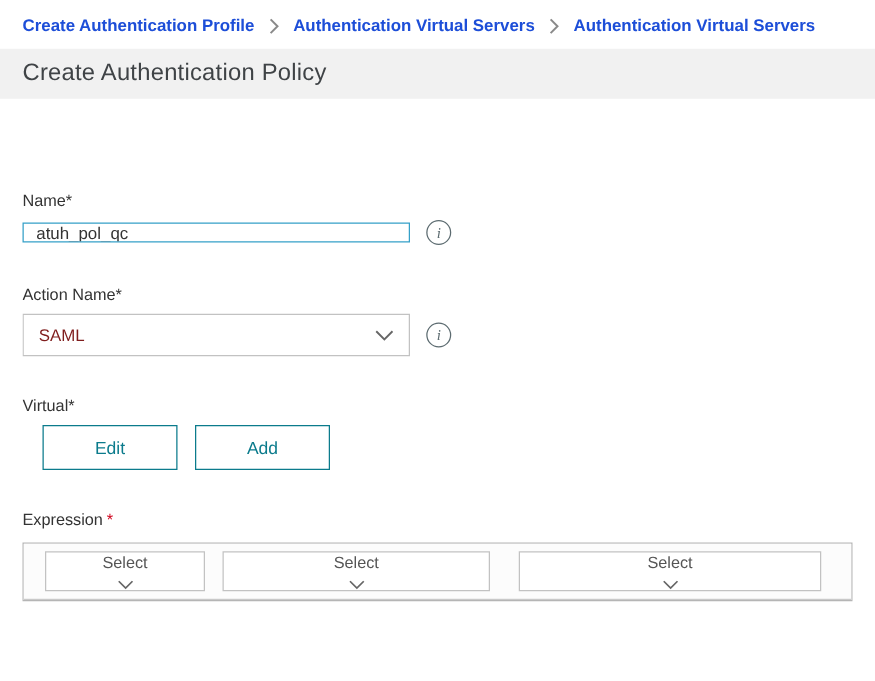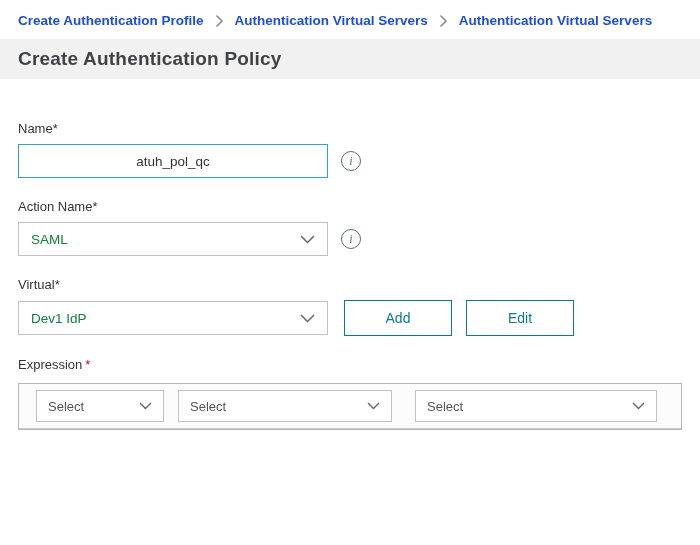--- a/index.html
+++ b/index.html
@@ -19,67 +19,67 @@
     color: #1d4ed8; font-size: 13.5px; font-weight: bold;
     text-decoration: none; cursor: pointer; flex: 0 0 auto;
   }
   .crumb-sep { flex: 0 0 auto; display: flex; align-items: center; }
   .crumb-sep svg { display: block; }
   
   .header-bar {
     background: #f1f1f1; height: 40px;
     display: flex; align-items: center; padding-left: 18px;
   }
-  .header-title { font-size: 19px; font-weight: bold; color: #3f4346; letter-spacing: 0.2px; }
+  .header-title { font-size: 19px; font-weight: normal; color: #3f4346; letter-spacing: 0.2px; }
   
   .form { padding: 42px 18px 0 18px; }
-  .field { margin-bottom: 21px; }
+  .field { margin-bottom: 21px; margin-top: 32px; }
   .field-label { font-size: 13px; color: #333; margin-bottom: 8px; }
   .req-red { color: #d0021b; margin-left: 3px; }
   .control-row { display: flex; align-items: center; }
   .text-input {
-    width: 310px; height: 34px;
+    width: 310px; height: 16px;
     border: 1.5px solid #35a0c8;
     padding: 0 10px; font-size: 13.5px; color: #333;
-    outline: none; font-family: inherit; background: #fff; text-align: center;
+    outline: none; font-family: inherit; background: #fff;
   }
   .info-icon {
     width: 20px; height: 20px; flex: 0 0 auto;
     border: 1.5px solid #5c6b70; border-radius: 50%;
     display: inline-flex; align-items: center; justify-content: center;
     margin-left: 13px; color: #5c6b70; font-size: 12px;
     font-family: "Liberation Serif", serif; font-style: italic;
     cursor: pointer;
   }
   .select {
     width: 310px; height: 34px;
     border: 1px solid #c2c2c2; background: #fff;
     display: flex; align-items: center; justify-content: space-between;
-    padding: 0 12px; font-size: 13.5px; color: #15803d; cursor: pointer;
+    padding: 0 12px; font-size: 13.5px; color: #7f1d1d; cursor: pointer;
   }
   .chevron { display: flex; align-items: center; }
   .chevron svg { display: block; }
   .btn {
     width: 108px; height: 36px;
     border: 1px solid #0b7b8c; background: #fff; color: #0b7b8c;
     font-size: 14px; margin-left: 16px; cursor: pointer; font-family: inherit;
   }
   .btn + .btn { margin-left: 14px; }
   
   .expr-field .field-label { margin-bottom: 11px; }
   .expr-widget { width: 664px; border: 1px solid #b5b5b5; }
   .expr-head {
     display: flex; align-items: center; gap: 14px;
     padding: 6px 17px; background: #fcfcfc;
     border-bottom: 1px solid #c9c9c9;
   }
   .expr-select {
     height: 32px; border: 1px solid #c2c2c2; background: #fff;
     display: flex; align-items: center; justify-content: space-between;
-    padding: 0 11px; font-size: 13px; color: #555; cursor: pointer;
+    padding: 0 11px; font-size: 13px; color: #555; cursor: pointer; flex-direction: column;
   }
   .expr-select.s1 { width: 128px; }
   .expr-select.s2 { width: 214px; }
   .expr-select.s3 { width: 242px; margin-left: 9px; }
   .expr-body textarea {
     display: block; width: 100%; height: 74px;
     border: none; resize: none; outline: none;
     padding: 9px 10px; font-size: 13.5px; color: #333;
     font-family: inherit; background: #fff;
   }
@@ -129,30 +129,22 @@
             </svg>
         </span>
       </div>
       <span class="info-icon">i</span>
     </div>
   </div>
 
   <div class="field">
     <div class="field-label"><span>Virtual</span><span>*</span></div>
     <div class="control-row">
-      <div class="select">
-        <span>Dev1 IdP</span>
-        <span class="chevron">
-          <svg width="15" height="9" viewBox="0 0 15 9">
-              <path d="M1 1l6.5 6.5L14 1" fill="none" stroke="#666" stroke-width="1.5"></path>
-            </svg>
-        </span>
-      </div>
+      <button class="btn">Edit</button>
       <button class="btn">Add</button>
-      <button class="btn">Edit</button>
     </div>
   </div>
 
   <div class="field expr-field">
     <div class="field-label"><span>Expression</span><span class="req-red">*</span></div>
     <div class="expr-widget">
       <div class="expr-head">
         <div class="expr-select s1">
           <span>Select</span>
           <span class="chevron">

